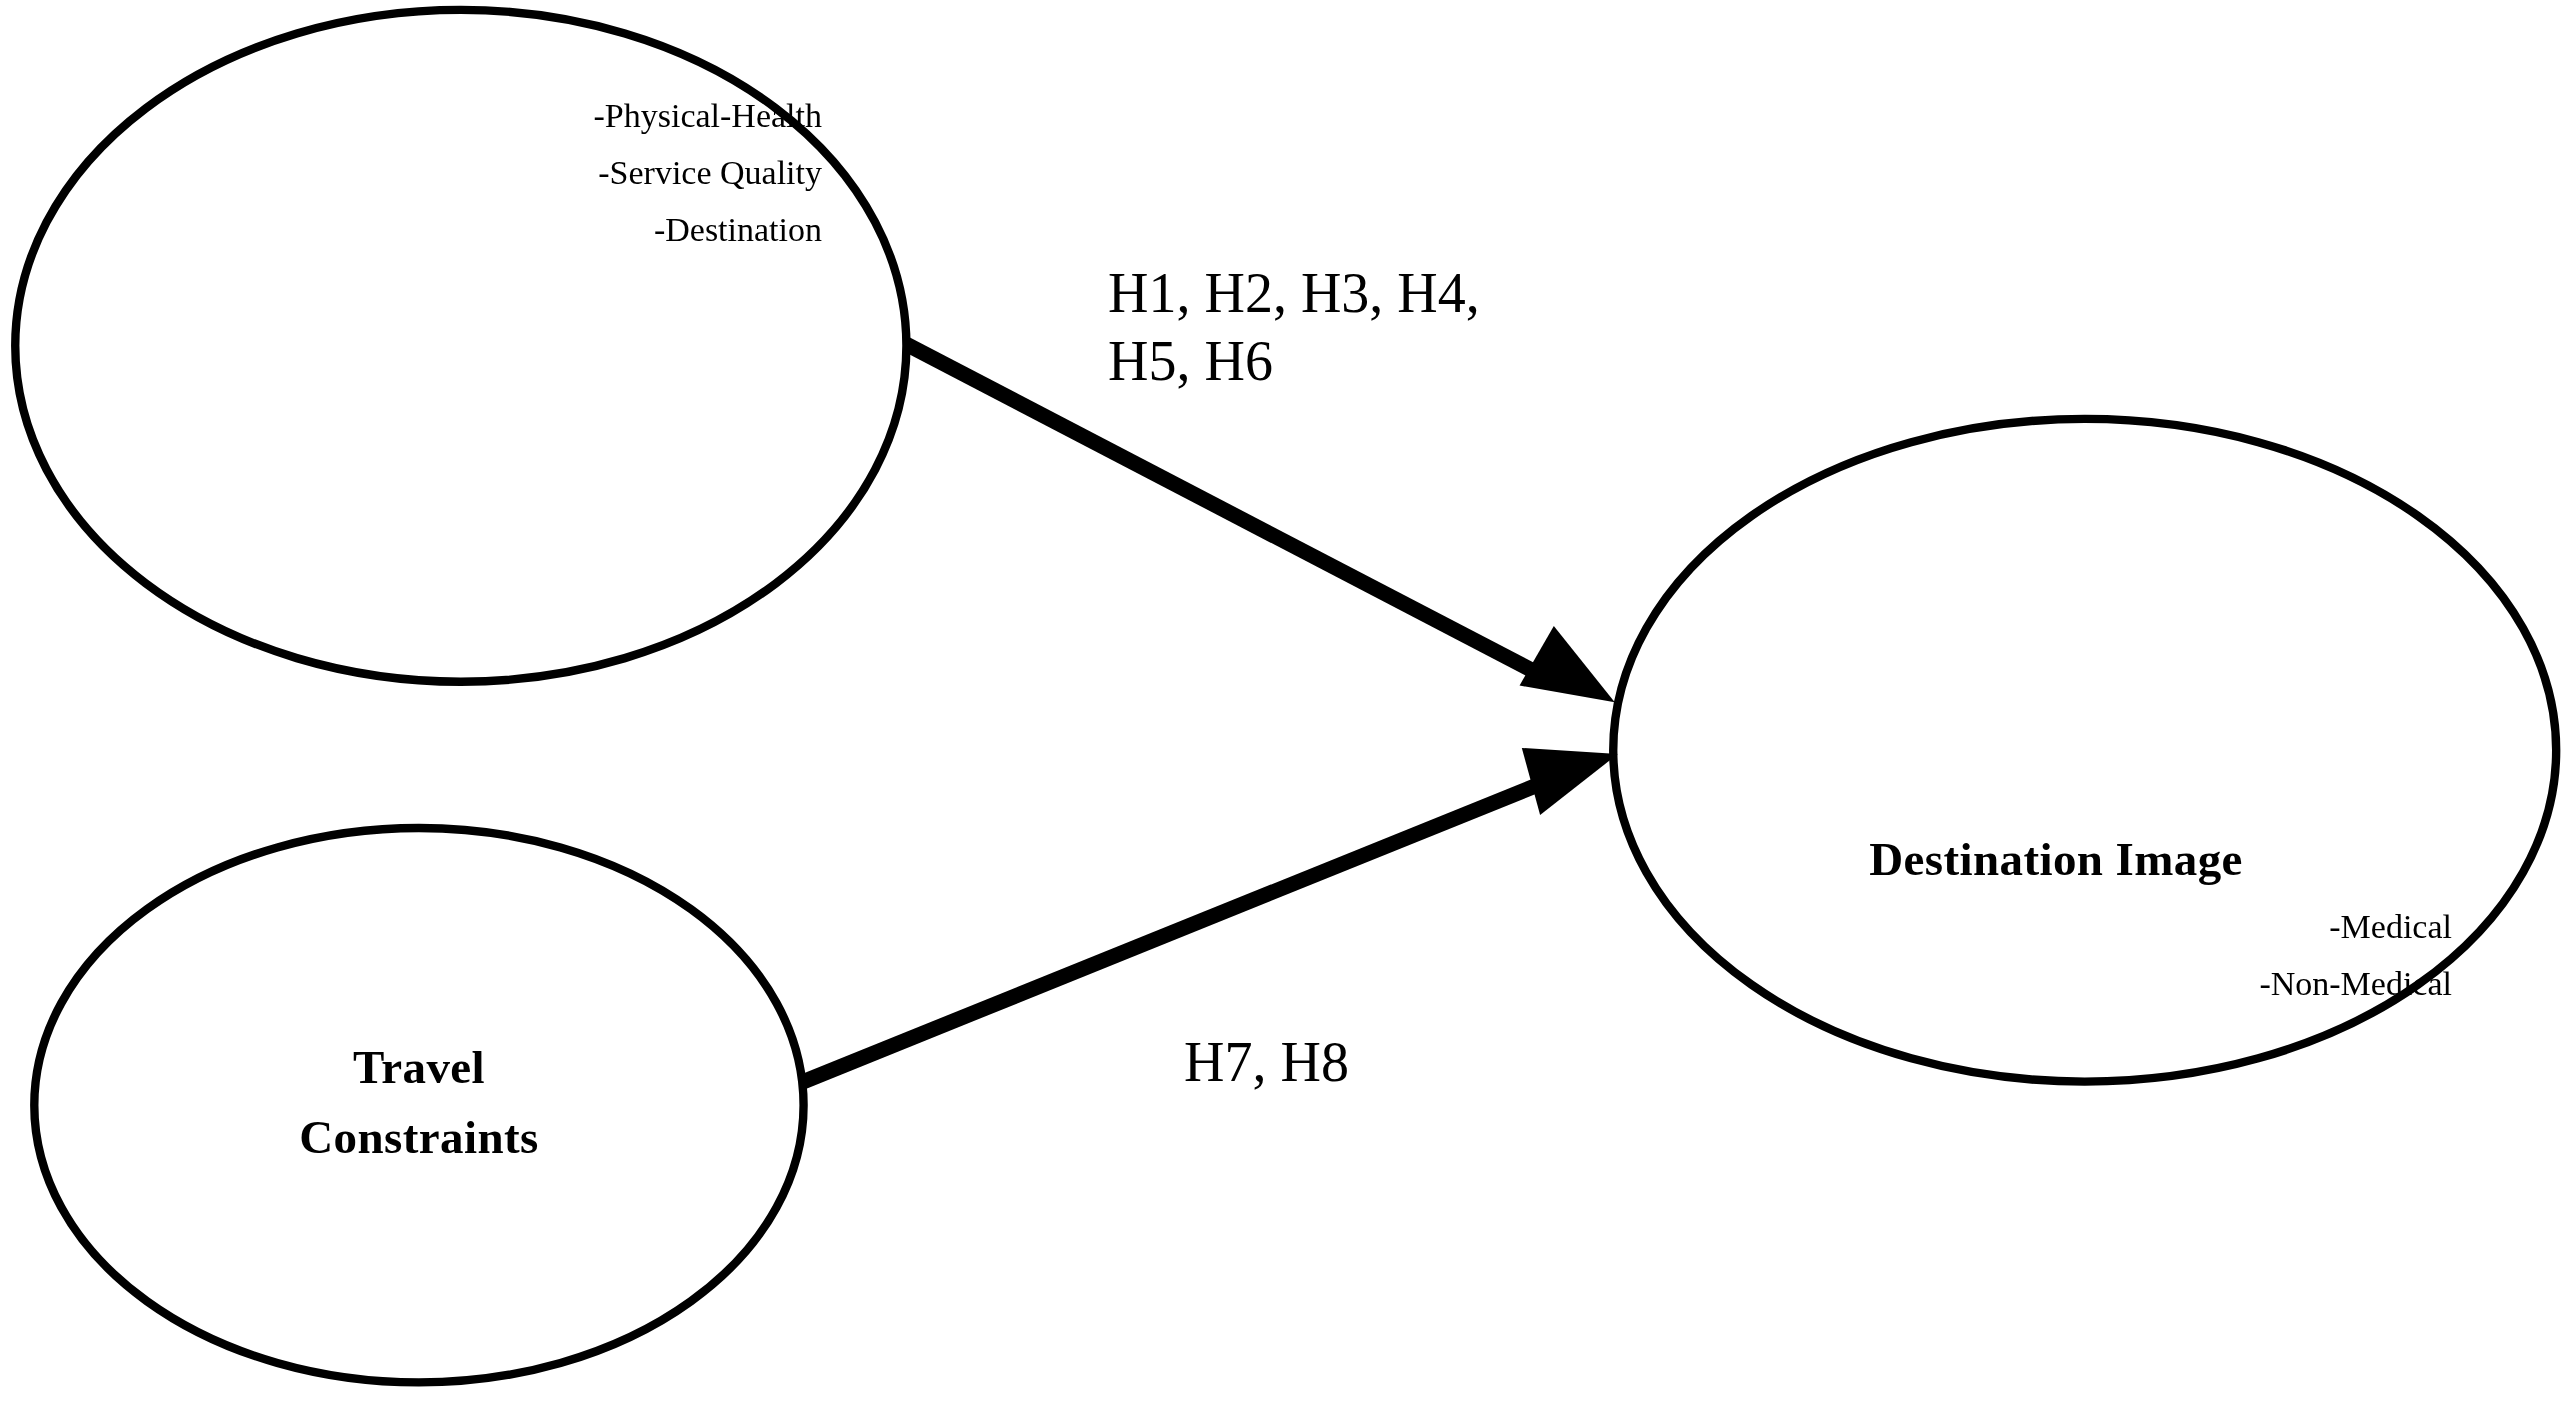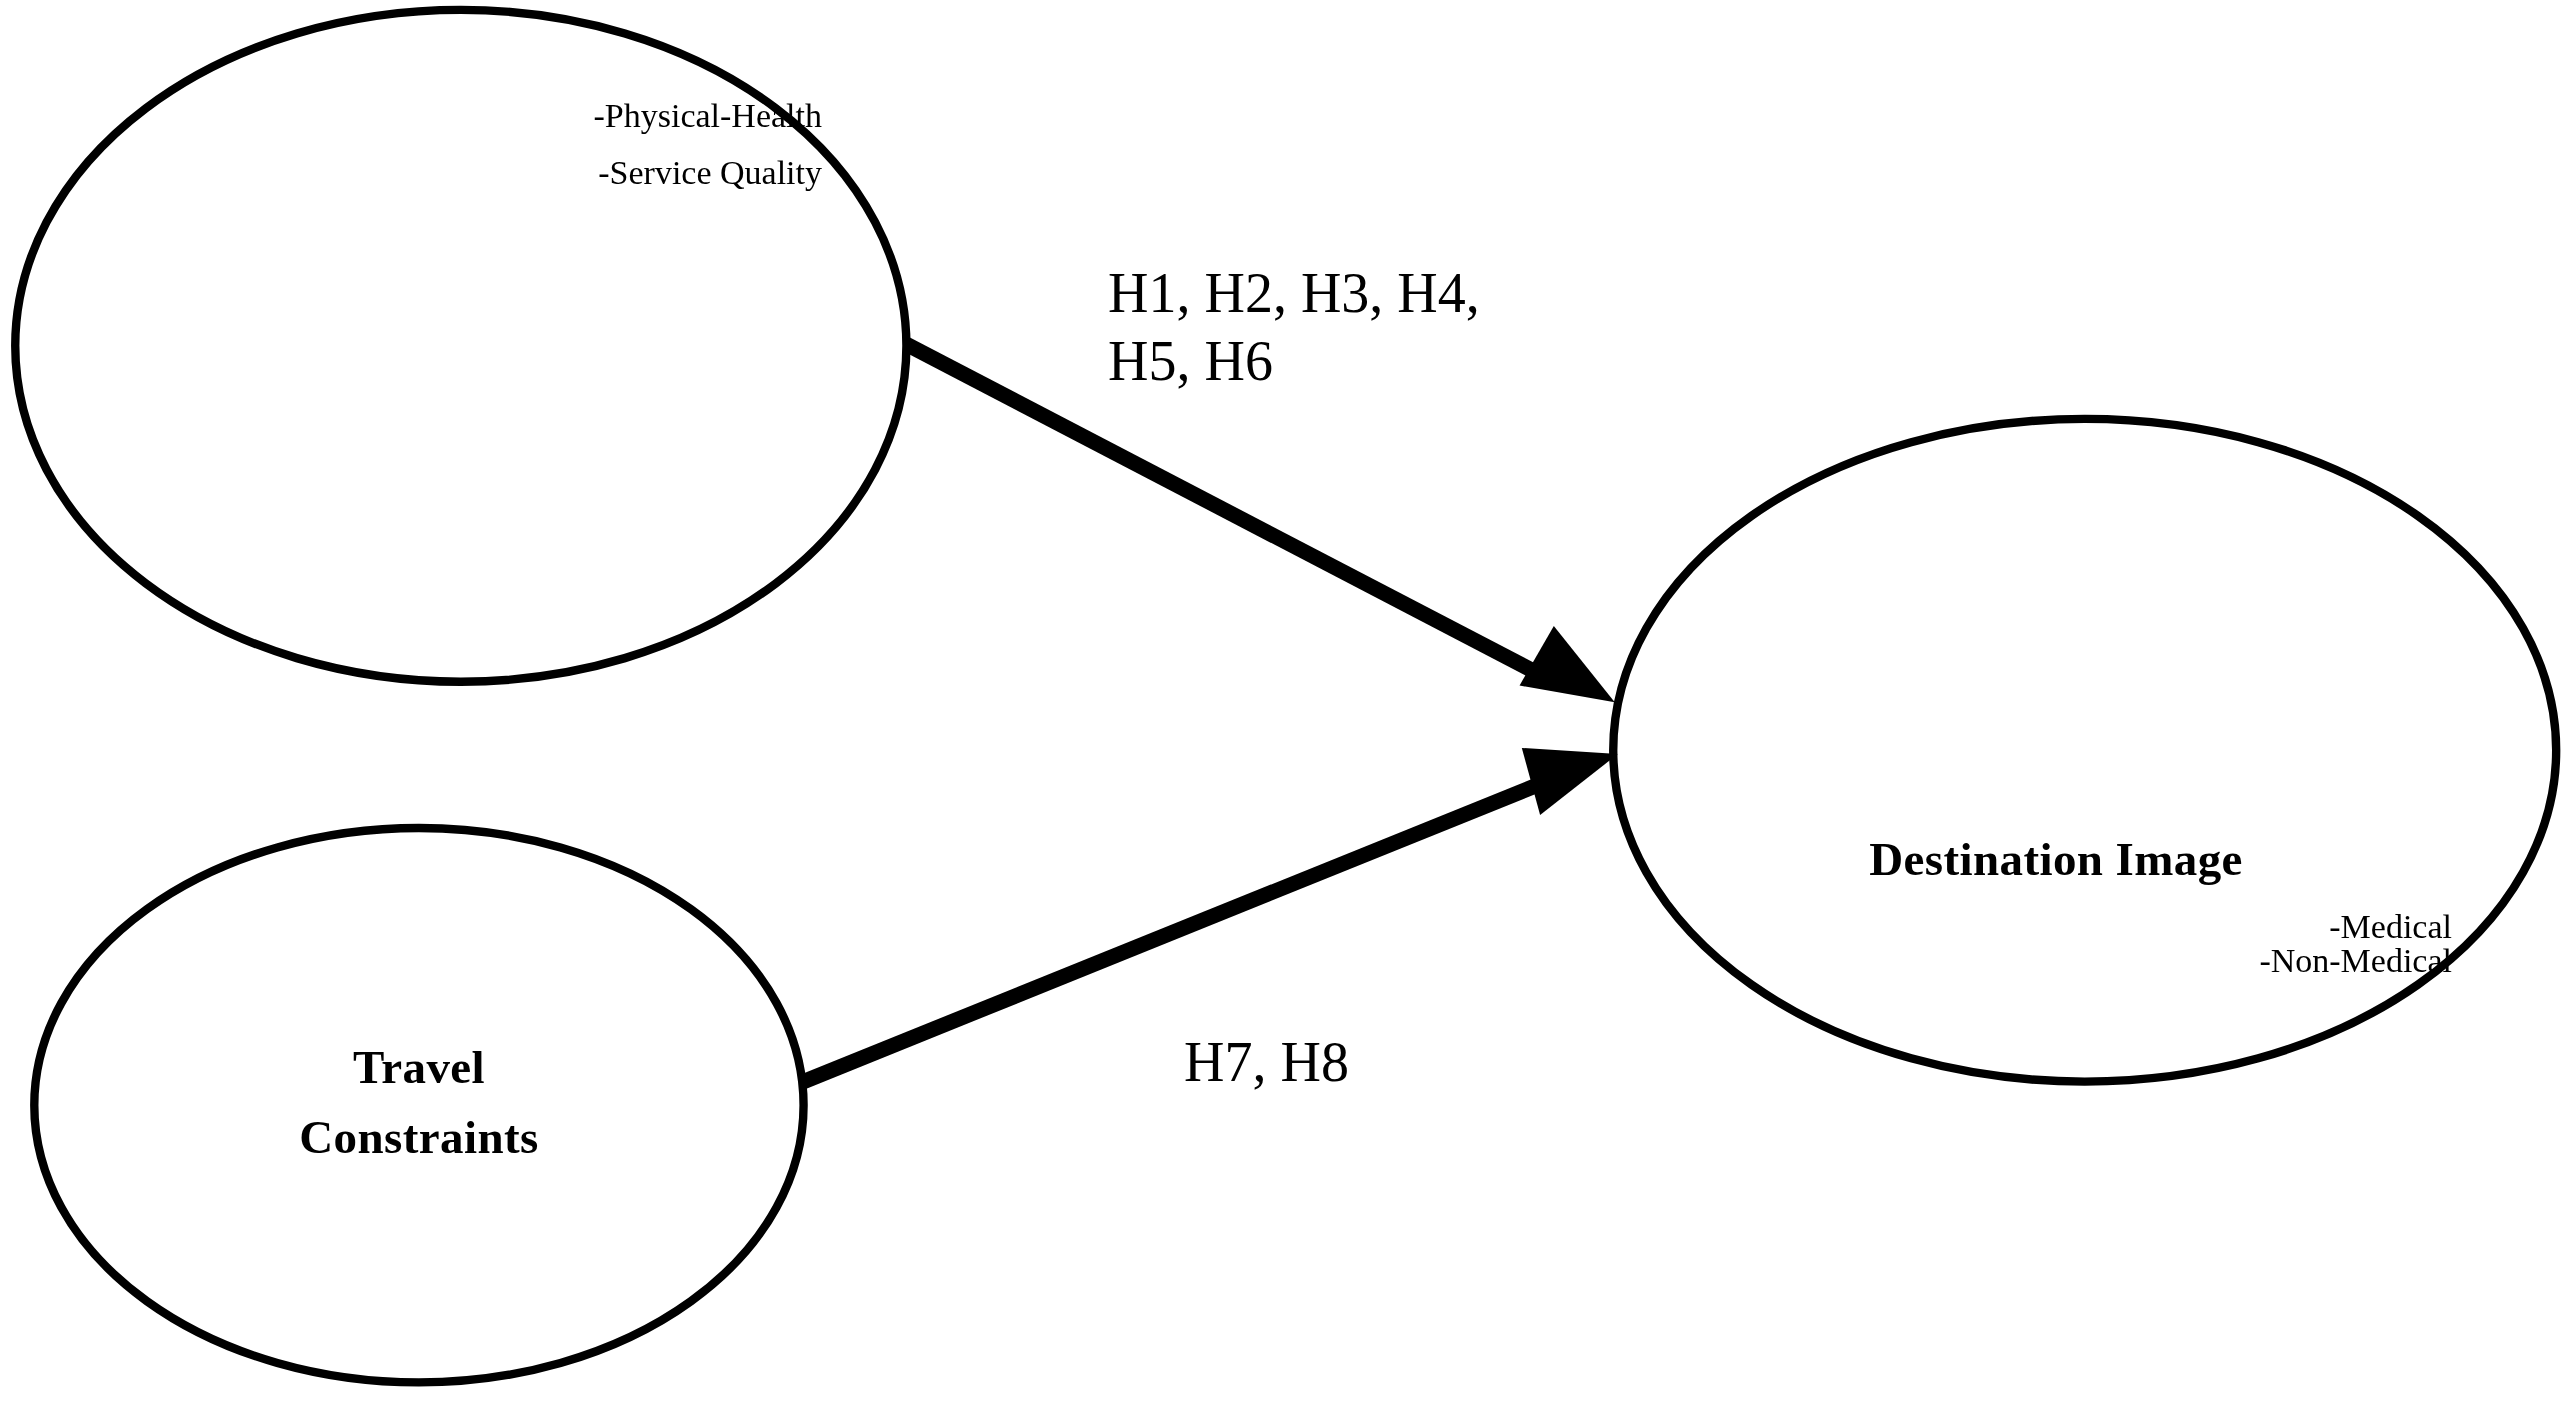--- a/index.html
+++ b/index.html
@@ -68,21 +68,21 @@
   #node-image-text {
     left: 1660px;
     top: 836px;
     width: 792px;
   }
   #node-image-text .node-title { margin-bottom: 27.4px; }
   #node-image-text .items {
     text-align: left;
     padding-left: 69px;
   }
-  #node-image-text .items .node-item { }
+  #node-image-text .items .node-item { margin-bottom: 23px; }
   #node-image-text .items .node-item:last-child { margin-bottom: 0; }
 
   .edge-label {
     position: absolute;
     color: #000000;
     font-size: 56px;
     line-height: 1.22;
     white-space: nowrap;
     z-index: 5;
   }
@@ -116,20 +116,21 @@
     <g>
       <line x1="1055" y1="1420" x2="2040" y2="1022" stroke="#000000" stroke-width="20" stroke-linecap="butt"></line>
       <polygon points="2124,990 2022,1070 1998,982" fill="#000000"></polygon>
     </g>
   </svg>
 
   <div class="node-text" id="node-risks-text">
     <div class="items">
       <div class="node-item">-Physical-Health</div>
       <div class="node-item">-Service Quality</div>
+      <div class="node-item">-Destination</div>
     </div>
   </div>
 
   <div class="node-text" id="node-constraints-text">
     <div class="node-title">Travel</div>
     <div class="node-title">Constraints</div>
   </div>
 
   <div class="node-text" id="node-image-text">
     <div class="node-title">Destination Image</div>

